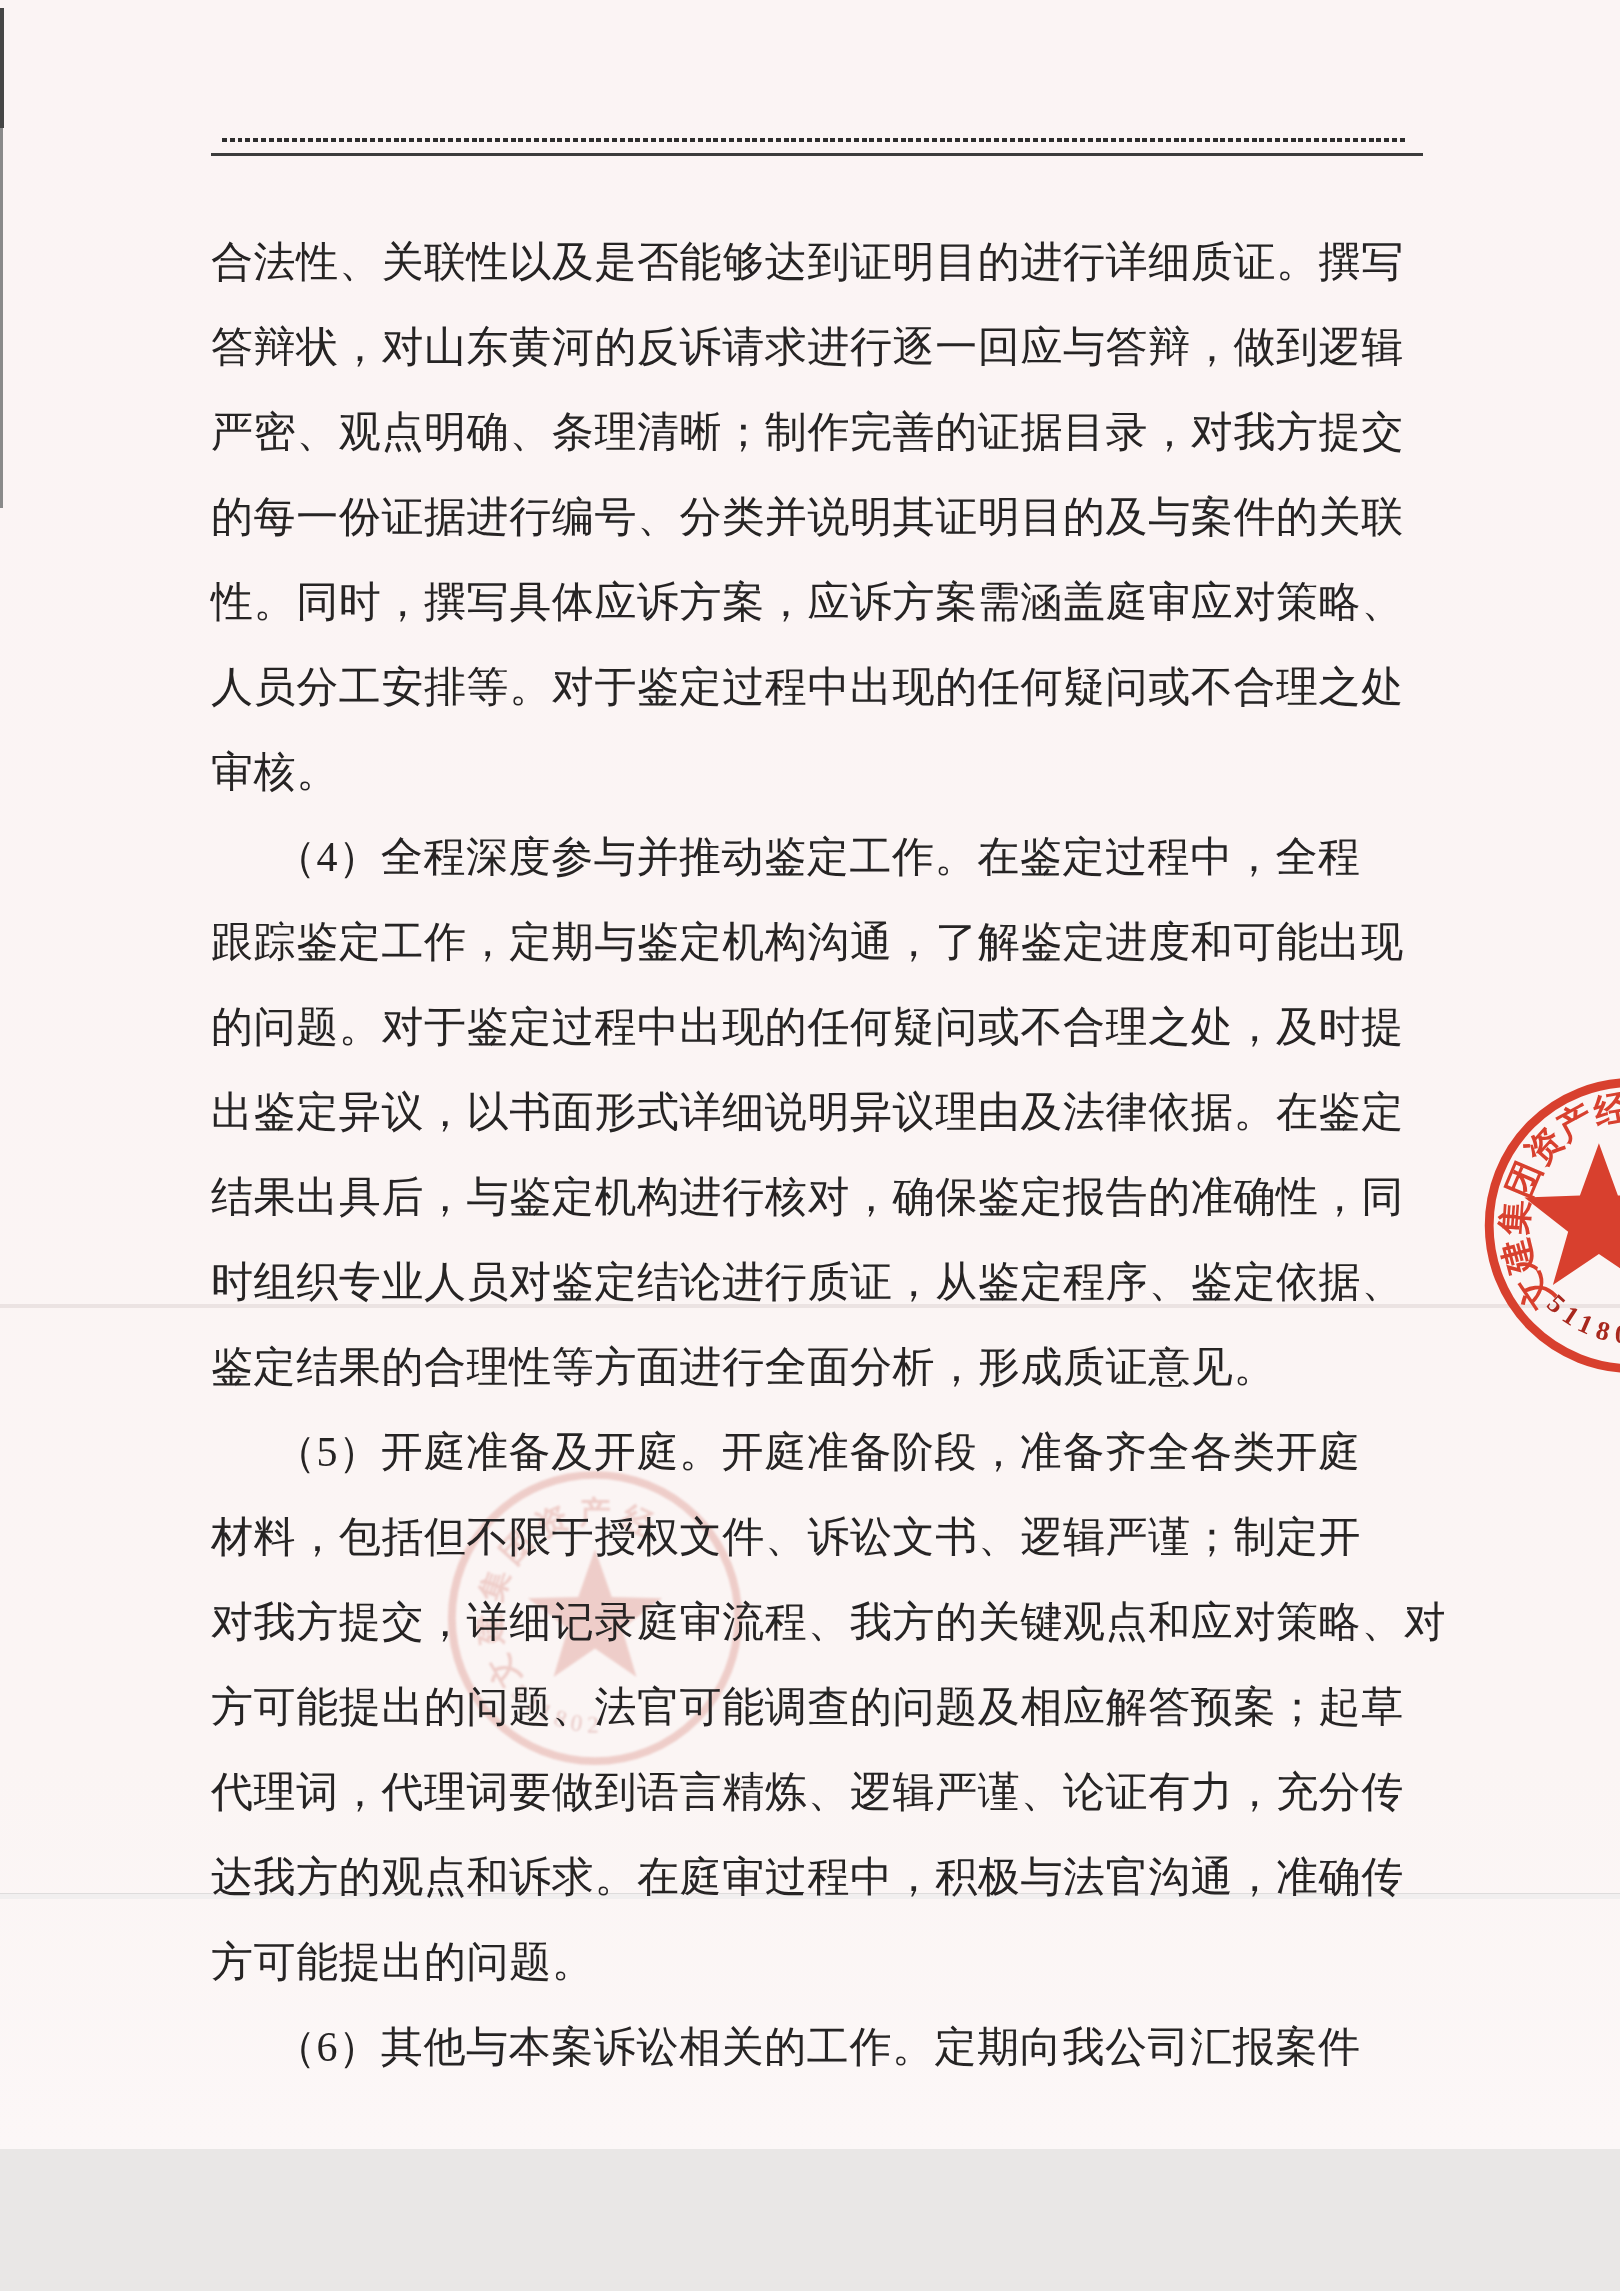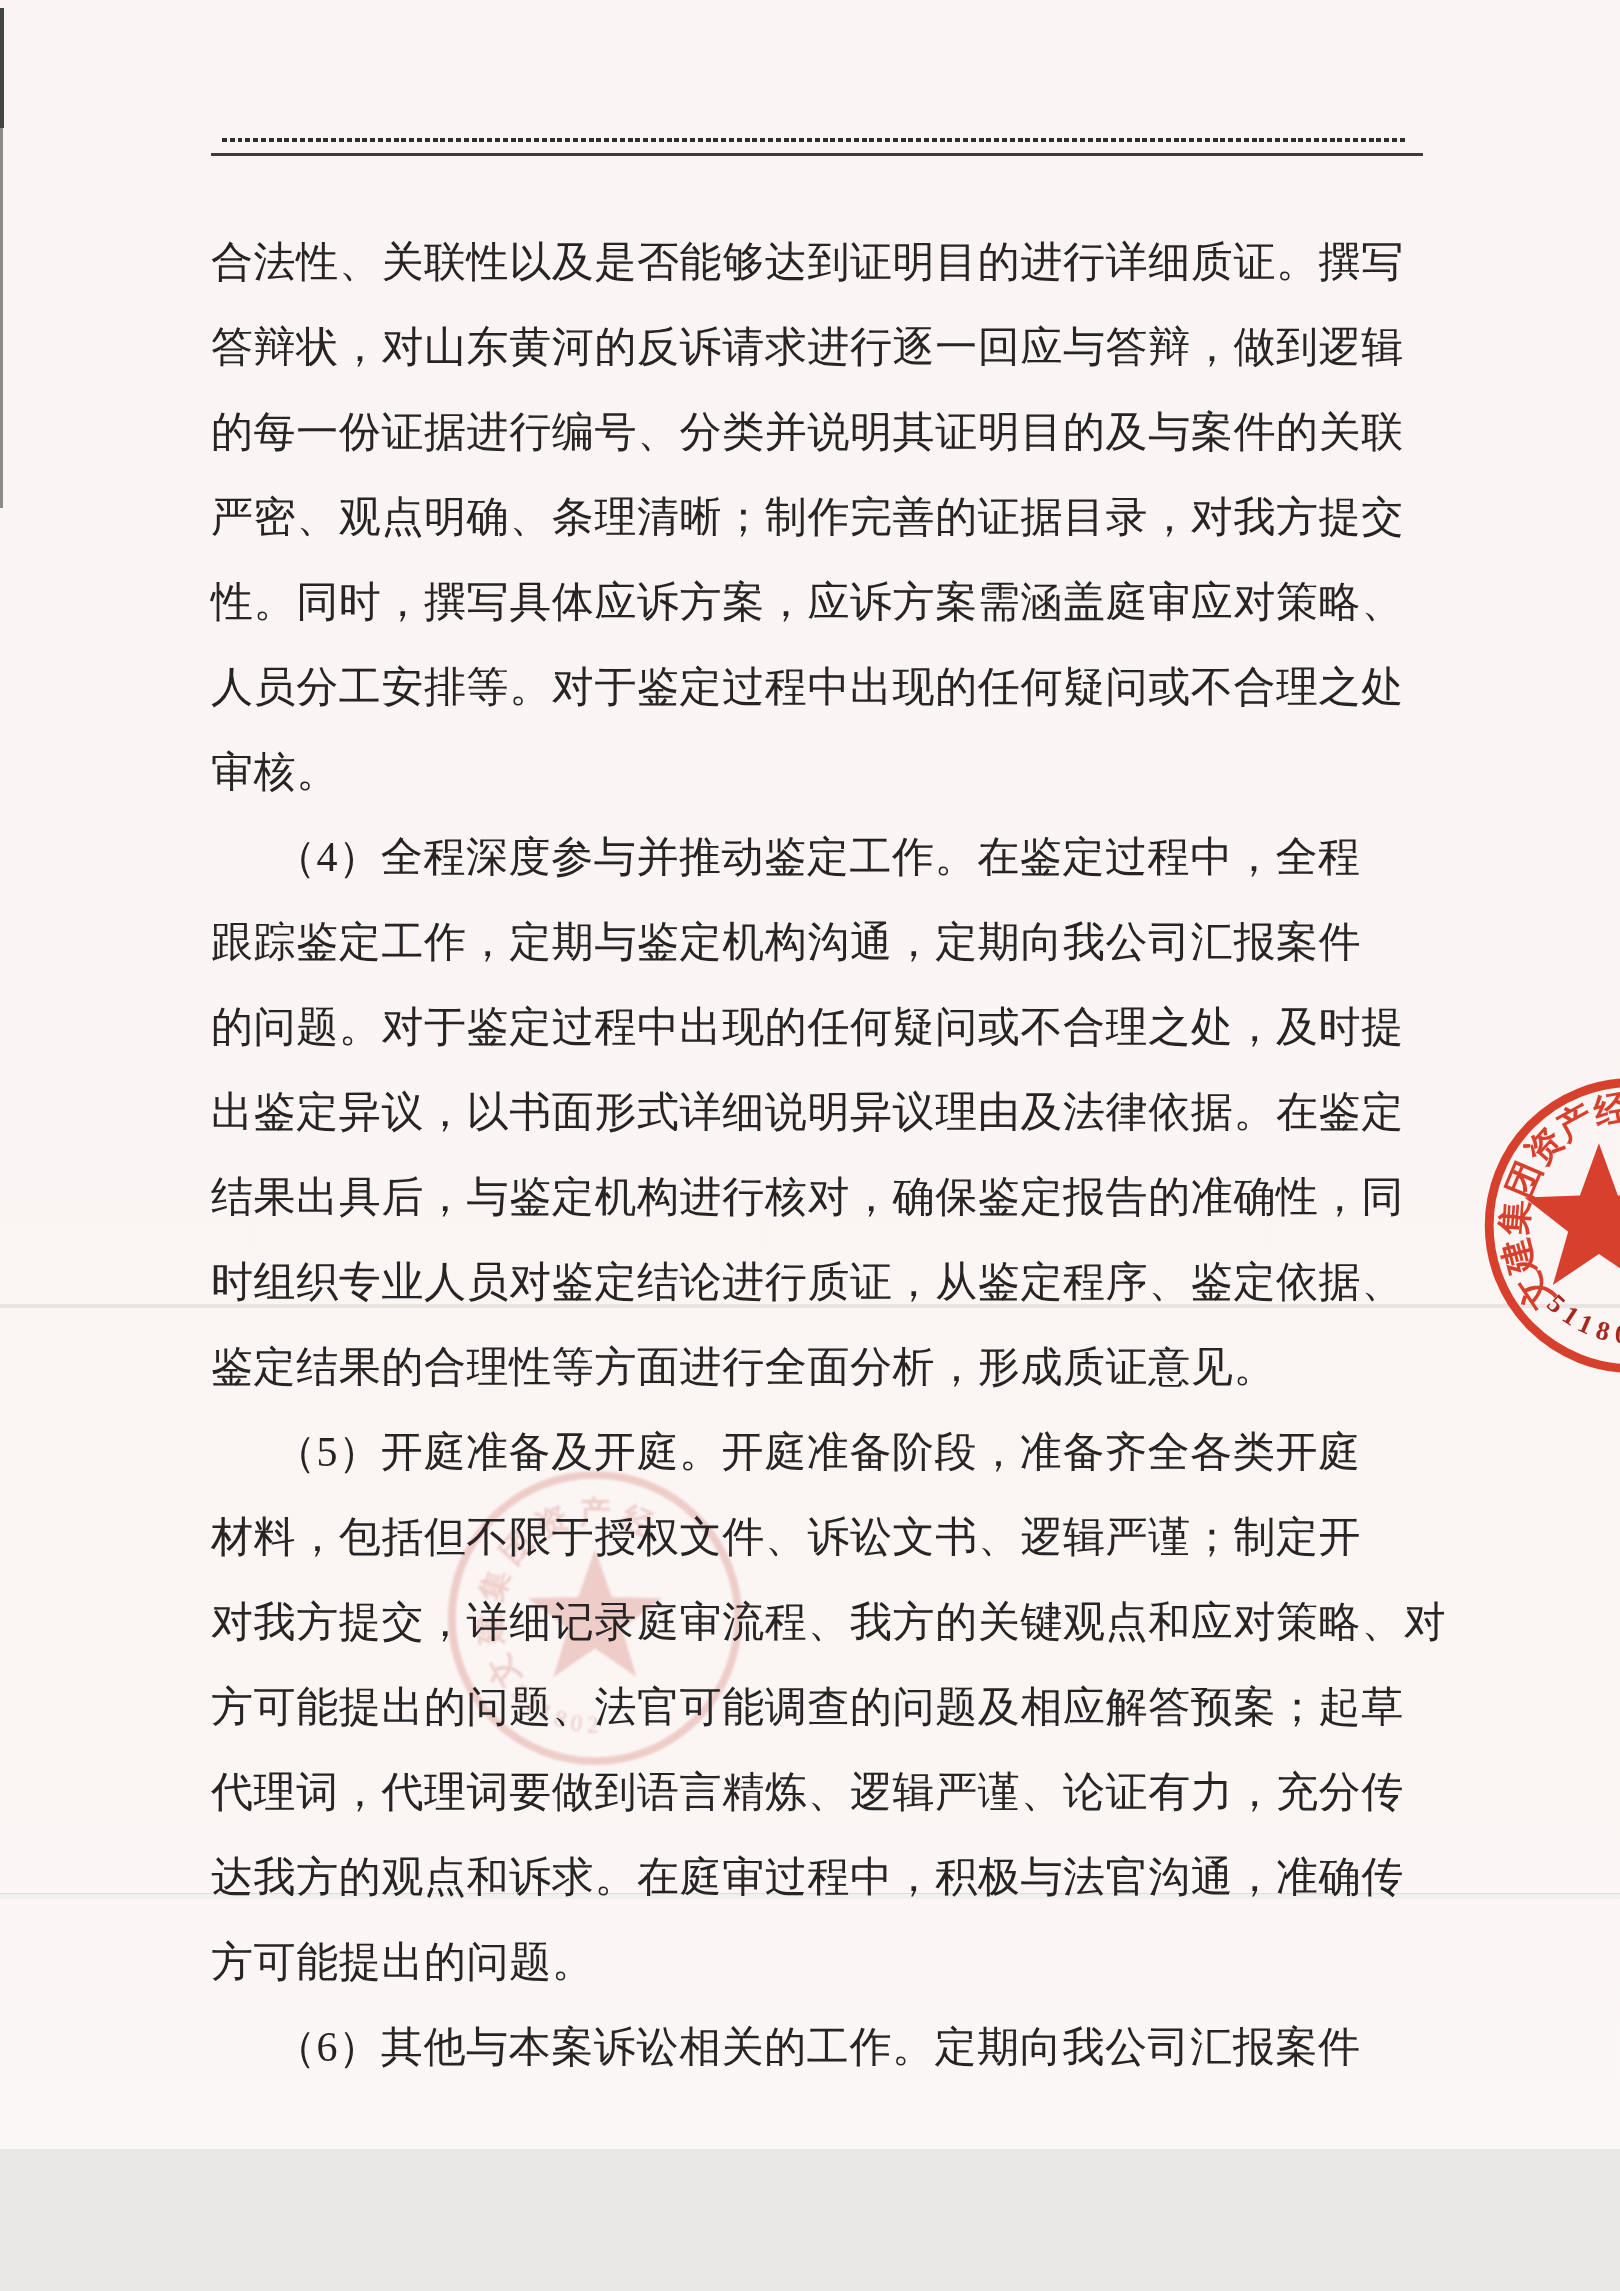--- a/index.html
+++ b/index.html
@@ -64,27 +64,27 @@
       <path id="faintSealNumPath" d="M 65,228 A 117,117 0 0 0 215,256" fill="none"></path>
       <text font-size="24" letter-spacing="6" fill="#a8281e">
         <textPath href="#faintSealNumPath" startOffset="6">511802</textPath>
       </text>
     </g>
   </svg>
 
   <div class="lines">
     <div class="line">合法性、关联性以及是否能够达到证明目的进行详细质证。撰写</div>
     <div class="line">答辩状，对山东黄河的反诉请求进行逐一回应与答辩，做到逻辑</div>
+    <div class="line">严密、观点明确、条理清晰；制作完善的证据目录，对我方提交</div>
     <div class="line">的每一份证据进行编号、分类并说明其证明目的及与案件的关联</div>
-    <div class="line">严密、观点明确、条理清晰；制作完善的证据目录，对我方提交</div>
     <div class="line">性。同时，撰写具体应诉方案，应诉方案需涵盖庭审应对策略、</div>
     <div class="line">人员分工安排等。对于鉴定过程中出现的任何疑问或不合理之处</div>
     <div class="line">审核。</div>
     <div class="line indent">（4）全程深度参与并推动鉴定工作。在鉴定过程中，全程</div>
-    <div class="line">跟踪鉴定工作，定期与鉴定机构沟通，定期向我公司汇报案件</div>
+    <div class="line">跟踪鉴定工作，定期与鉴定机构沟通，了解鉴定进度和可能出现</div>
     <div class="line">的问题。对于鉴定过程中出现的任何疑问或不合理之处，及时提</div>
     <div class="line">出鉴定异议，以书面形式详细说明异议理由及法律依据。在鉴定</div>
     <div class="line">结果出具后，与鉴定机构进行核对，确保鉴定报告的准确性，同</div>
     <div class="line">时组织专业人员对鉴定结论进行质证，从鉴定程序、鉴定依据、</div>
     <div class="line">鉴定结果的合理性等方面进行全面分析，形成质证意见。</div>
     <div class="line indent">（5）开庭准备及开庭。开庭准备阶段，准备齐全各类开庭</div>
     <div class="line">材料，包括但不限于授权文件、诉讼文书、逻辑严谨；制定开</div>
     <div class="line">对我方提交，详细记录庭审流程、我方的关键观点和应对策略、对</div>
     <div class="line">方可能提出的问题、法官可能调查的问题及相应解答预案；起草</div>
     <div class="line">代理词，代理词要做到语言精炼、逻辑严谨、论证有力，充分传</div>

